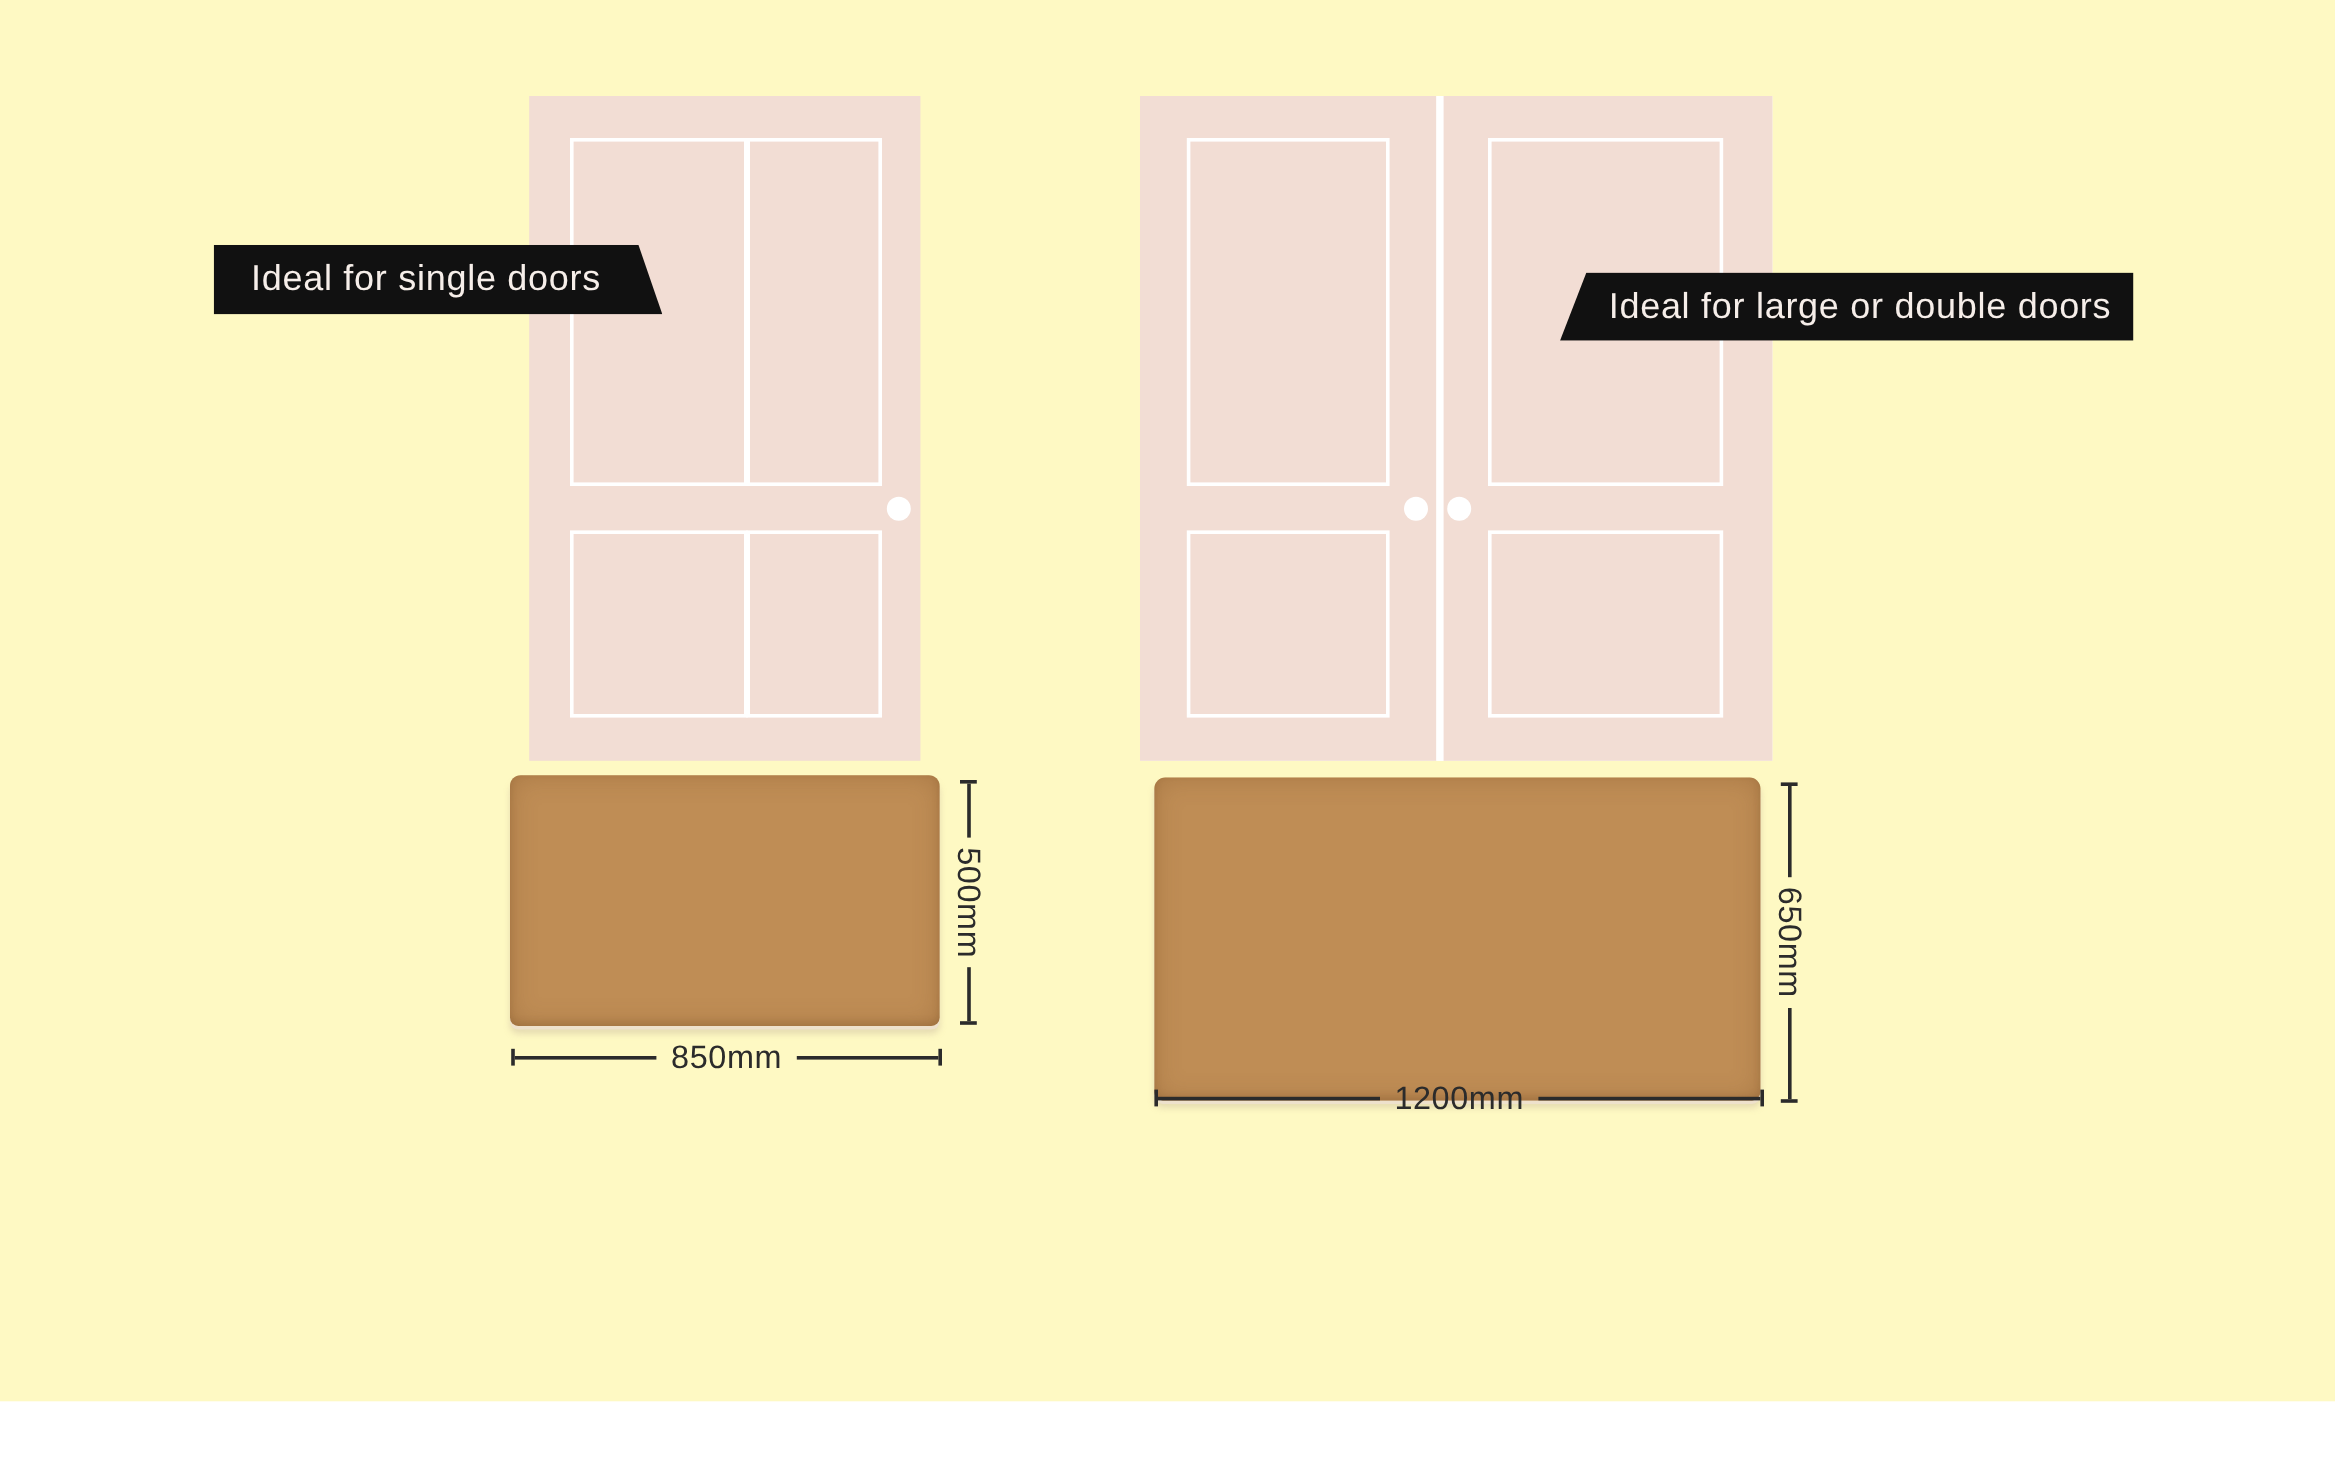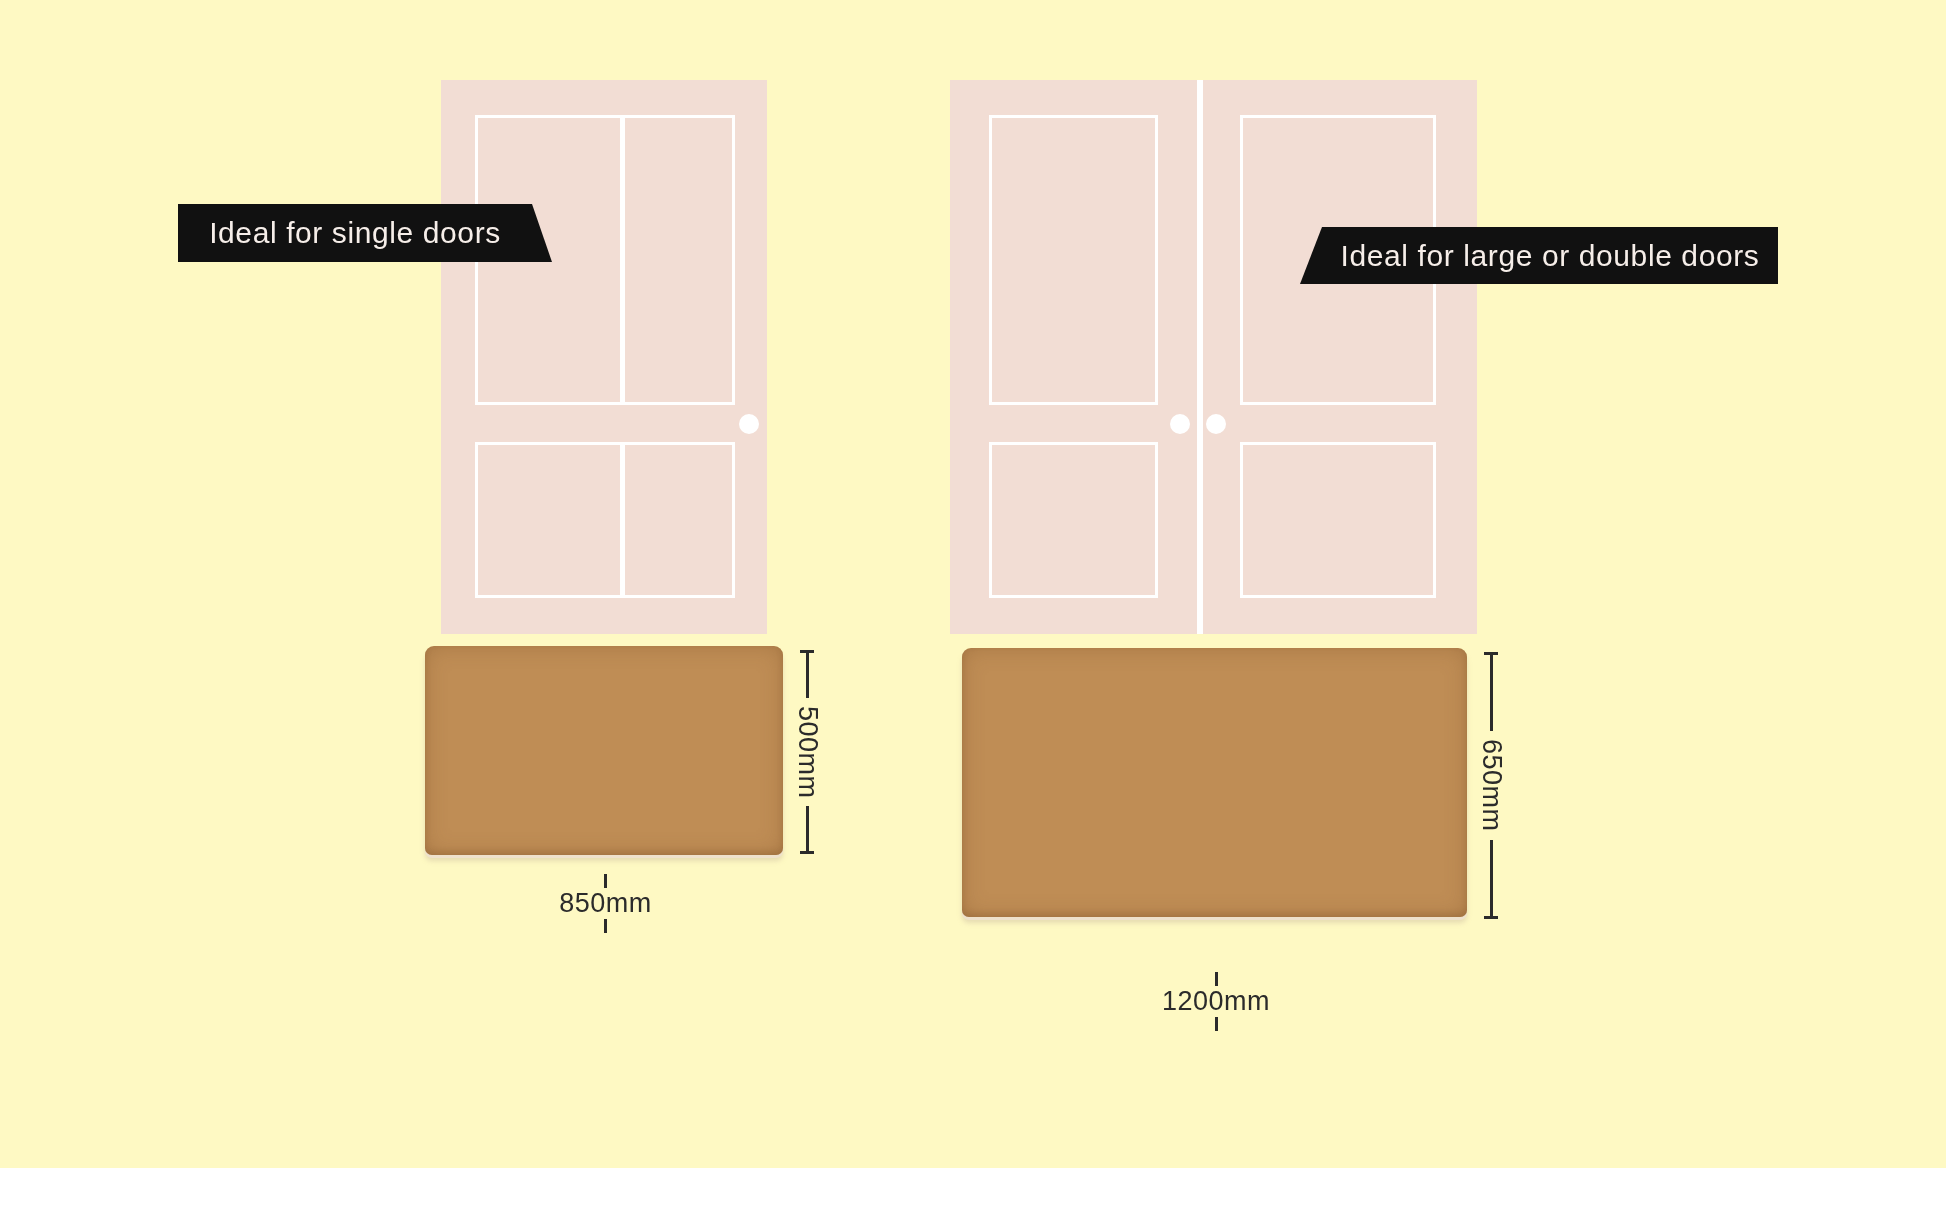--- a/index.html
+++ b/index.html
@@ -73,21 +73,21 @@
       inset 0 -3px 6px rgba(90,55,20,0.18),
       0 3px 0 rgba(238,226,208,0.85),
       0 6px 5px rgba(185,165,145,0.35);
   }
   .mat-single{left:425px;top:646px;width:358px;height:209px;}
   .mat-double{left:962px;top:648px;width:505px;height:269px;}
 
   
   .dim{position:absolute;display:flex;align-items:center;}
   .dim-v{flex-direction:column;width:14px;}
-  .dim-h{flex-direction:column;height:14px;}
+  .dim-h{flex-direction:row;height:14px;}
   .dim .seg{background:#2b2b2b;flex:1;}
   .dim-v .seg{width:3px;}
   .dim-h .seg{height:3px;}
   .dim .cap{background:#2b2b2b;flex:none;}
   .dim-v .cap{width:14px;height:3px;}
   .dim-h .cap{width:3px;height:14px;}
   .dim-label{
     color:#2b2b2b;
     font-size:27px;
     letter-spacing:0.5px;
@@ -96,21 +96,21 @@
   }
   .dim-v .dim-label{
     writing-mode:vertical-rl;
     text-orientation:mixed;
     margin:8px 0;
   }
   .dim-h .dim-label{margin:0 12px;}
   .dim-v1{left:800px;top:650px;height:204px;}
   .dim-h1{left:426px;top:874px;width:359px;}
   .dim-v2{left:1484px;top:652px;height:267px;}
-  .dim-h2{left:962px;top:972px;width:508px;}
+  .dim-h2{left:962px;top:908px;width:508px;}
 
   
   .footer-band{
     position:absolute;
     left:1047px;top:1028px;width:899px;height:124px;
     background:#f3d8d0;
     clip-path:polygon(55px 0, 100% 0, 100% 100%, 0 100%);
   }
   .footer-title{
     margin:0;

